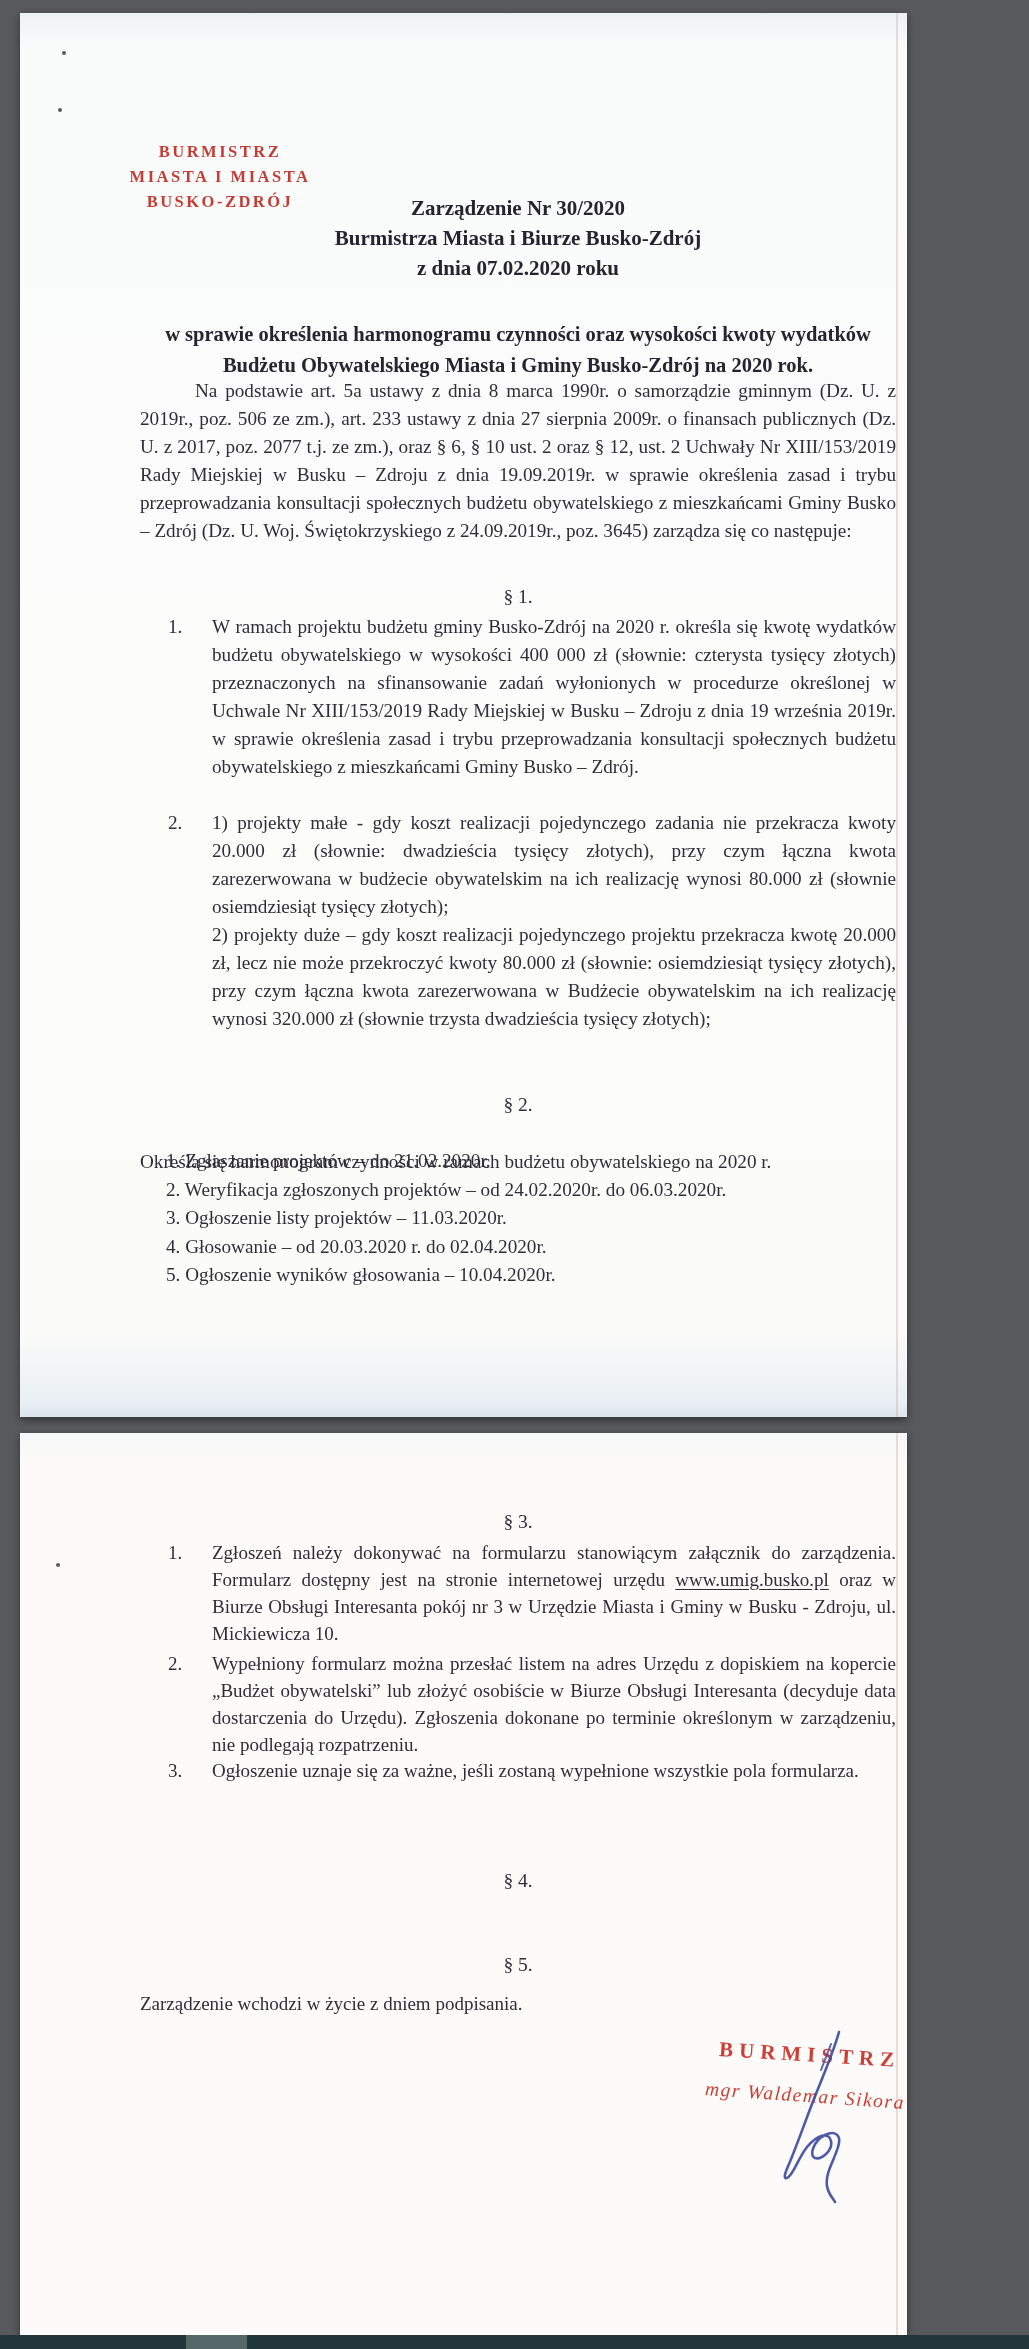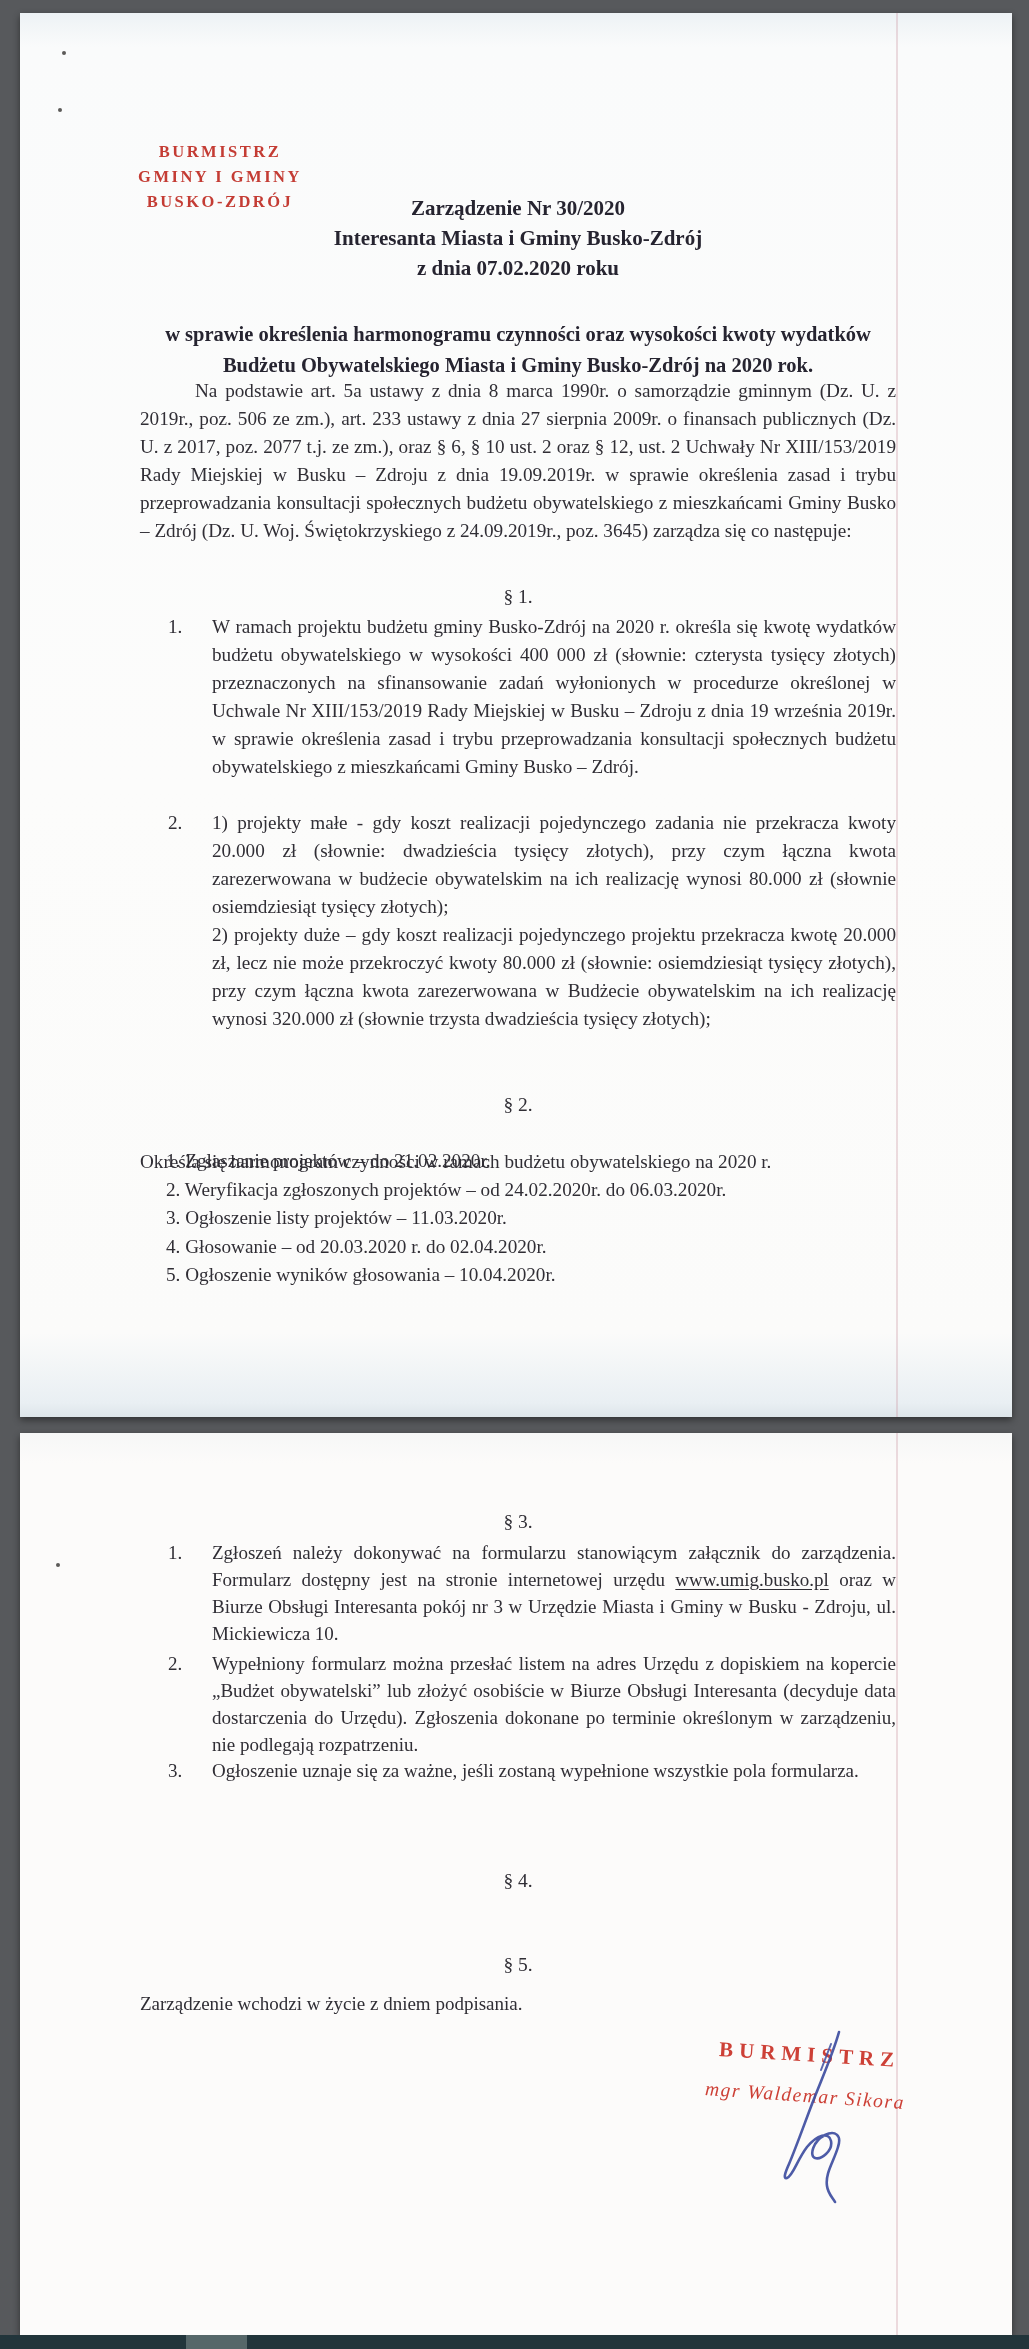--- a/index.html
+++ b/index.html
@@ -3,21 +3,21 @@
 <meta charset="utf-8">
 <style>
   html,body { margin:0; padding:0; background:#3a3c3e; }
   .canvas {
     position:relative; width:1029px; height:2349px; overflow:hidden;
     background:#57595c;
     font-family:"Liberation Serif","DejaVu Serif",serif;
     color:#302e35;
   }
   .page {
-    position:absolute; left:20px; width:992px;
+    position:absolute; left:20px; width:887px;
     box-shadow:0 3px 7px rgba(0,0,0,.45);
   }
   .page1 {
     top:13px; height:1404px;
     background:linear-gradient(180deg,#edf2f5 0px,#fafbfb 34px,#fcfcfb 55%,#fbfbfa 94%,#e9eff3 99%,#dde5ea 100%);
   }
   .page2 {
     top:1433px; height:902px;
     background:linear-gradient(180deg,#f6f7f7 0px,#fcfbfa 30px,#fcfbfa 100%);
   }
@@ -70,27 +70,27 @@
 
 <div class="canvas">
 
   <div class="page page1">
     <div class="scan-line"></div>
     <div class="speck" style="left:42px; top:38px;"></div>
     <div class="speck" style="left:38px; top:95px;"></div>
 
     <div class="stamp">
       <div>BURMISTRZ</div>
-      <div>GMINY I GMINY</div>
+      <div>MIASTA I MIASTA</div>
       <div>BUSKO-ZDRÓJ</div>
     </div>
 
     <div class="col doc-title">
       <div>Zarządzenie Nr 30/2020</div>
-      <div>Interesanta Miasta i Gminy Busko-Zdrój</div>
+      <div>Burmistrza Miasta i Biurze Busko-Zdrój</div>
       <div>z dnia 07.02.2020 roku</div>
     </div>
 
     <div class="col subject">w sprawie określenia harmonogramu czynności oraz wysokości kwoty wydatków Budżetu Obywatelskiego Miasta i Gminy Busko-Zdrój na 2020 rok.</div>
 
     <div class="col body-text justify basis">Na podstawie art. 5a ustawy z dnia 8 marca 1990r. o samorządzie gminnym (Dz. U. z 2019r., poz. 506 ze zm.), art. 233 ustawy z dnia 27 sierpnia 2009r. o finansach publicznych (Dz. U. z 2017, poz. 2077 t.j. ze zm.), oraz § 6, § 10 ust. 2 oraz § 12, ust. 2 Uchwały Nr XIII/153/2019 Rady Miejskiej w Busku – Zdroju z dnia 19.09.2019r. w sprawie określenia zasad i trybu przeprowadzania konsultacji społecznych budżetu obywatelskiego z mieszkańcami Gminy Busko – Zdrój (Dz. U. Woj. Świętokrzyskiego z 24.09.2019r., poz. 3645) zarządza się co następuje:</div>
 
     <div class="col sec-head" style="top:573px;">§ 1.</div>
 
     <div class="list-item body-text" style="top:600px;">

